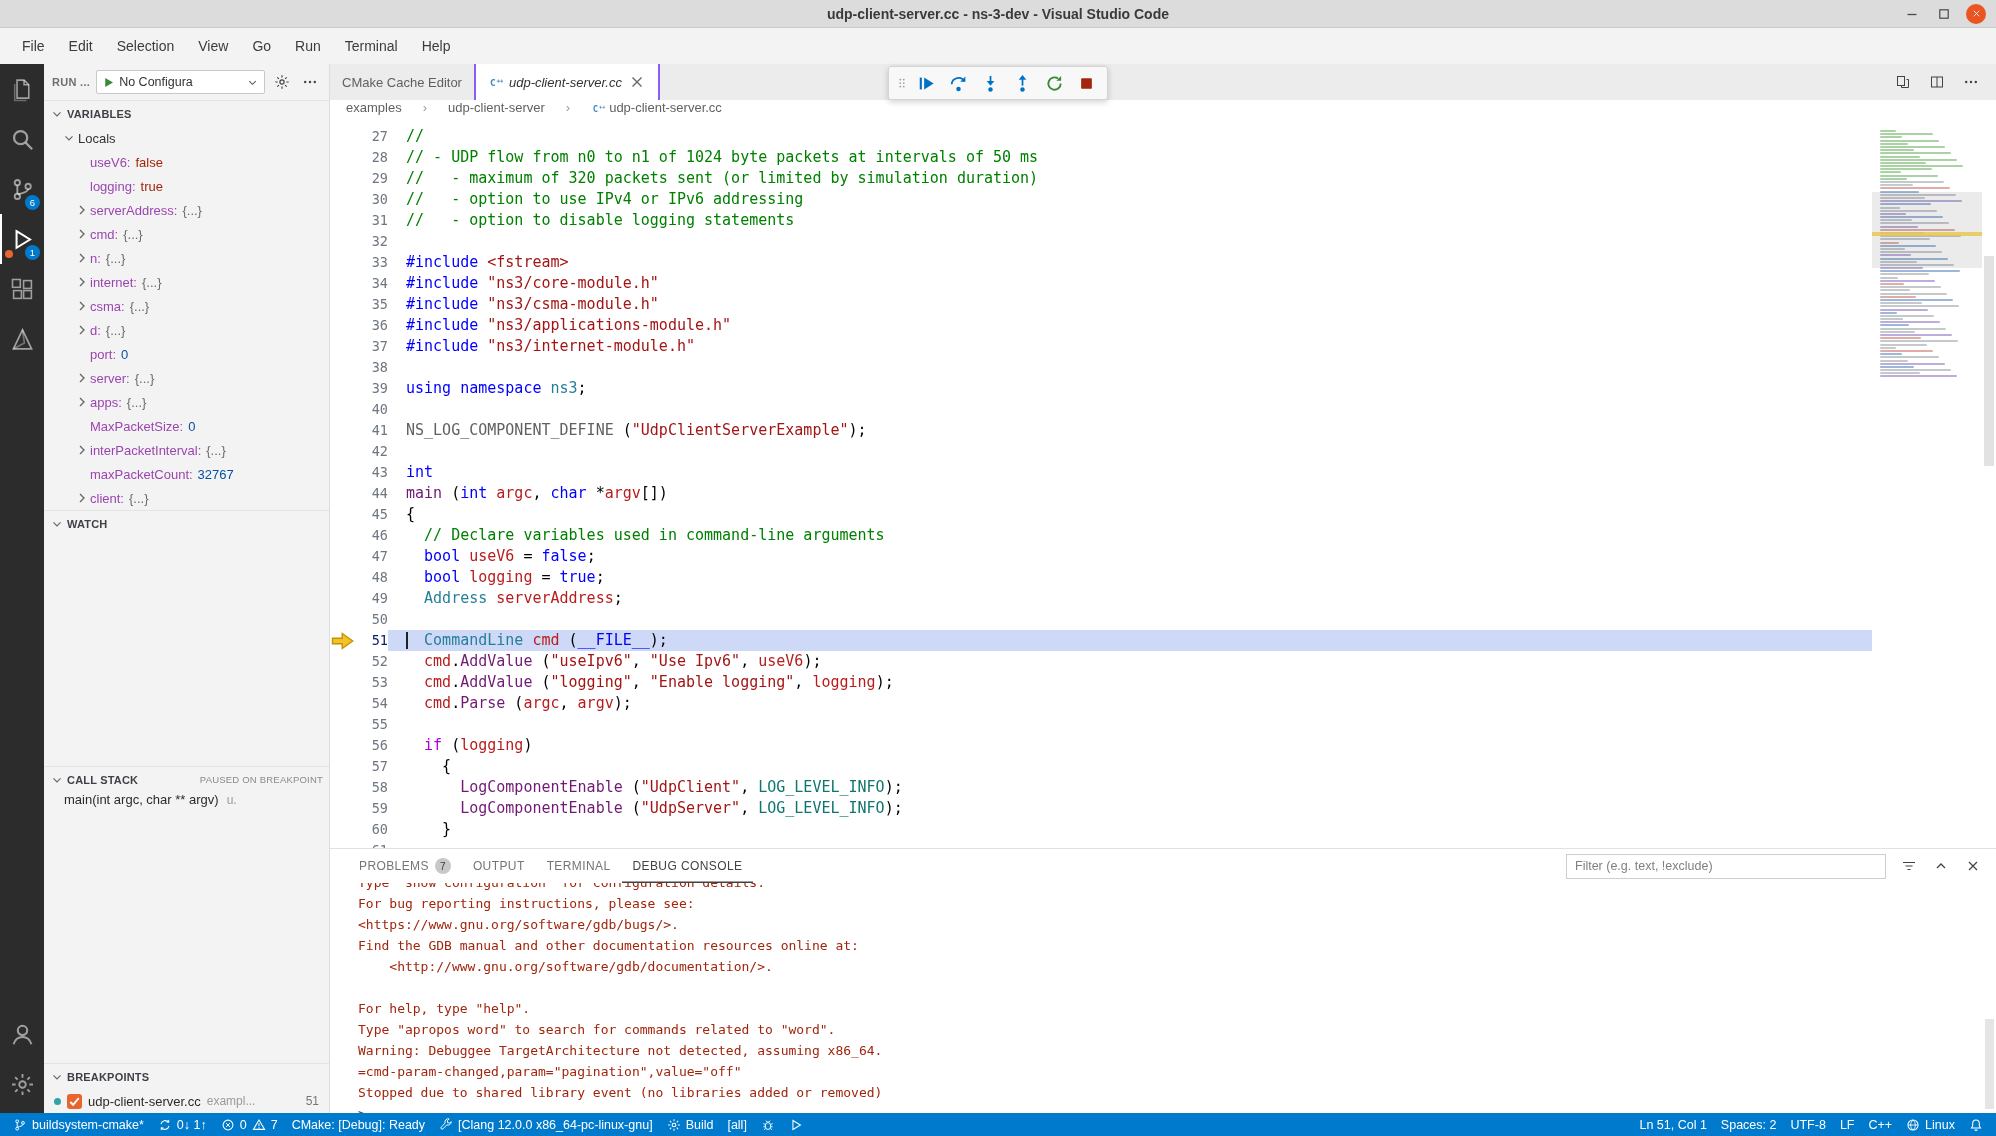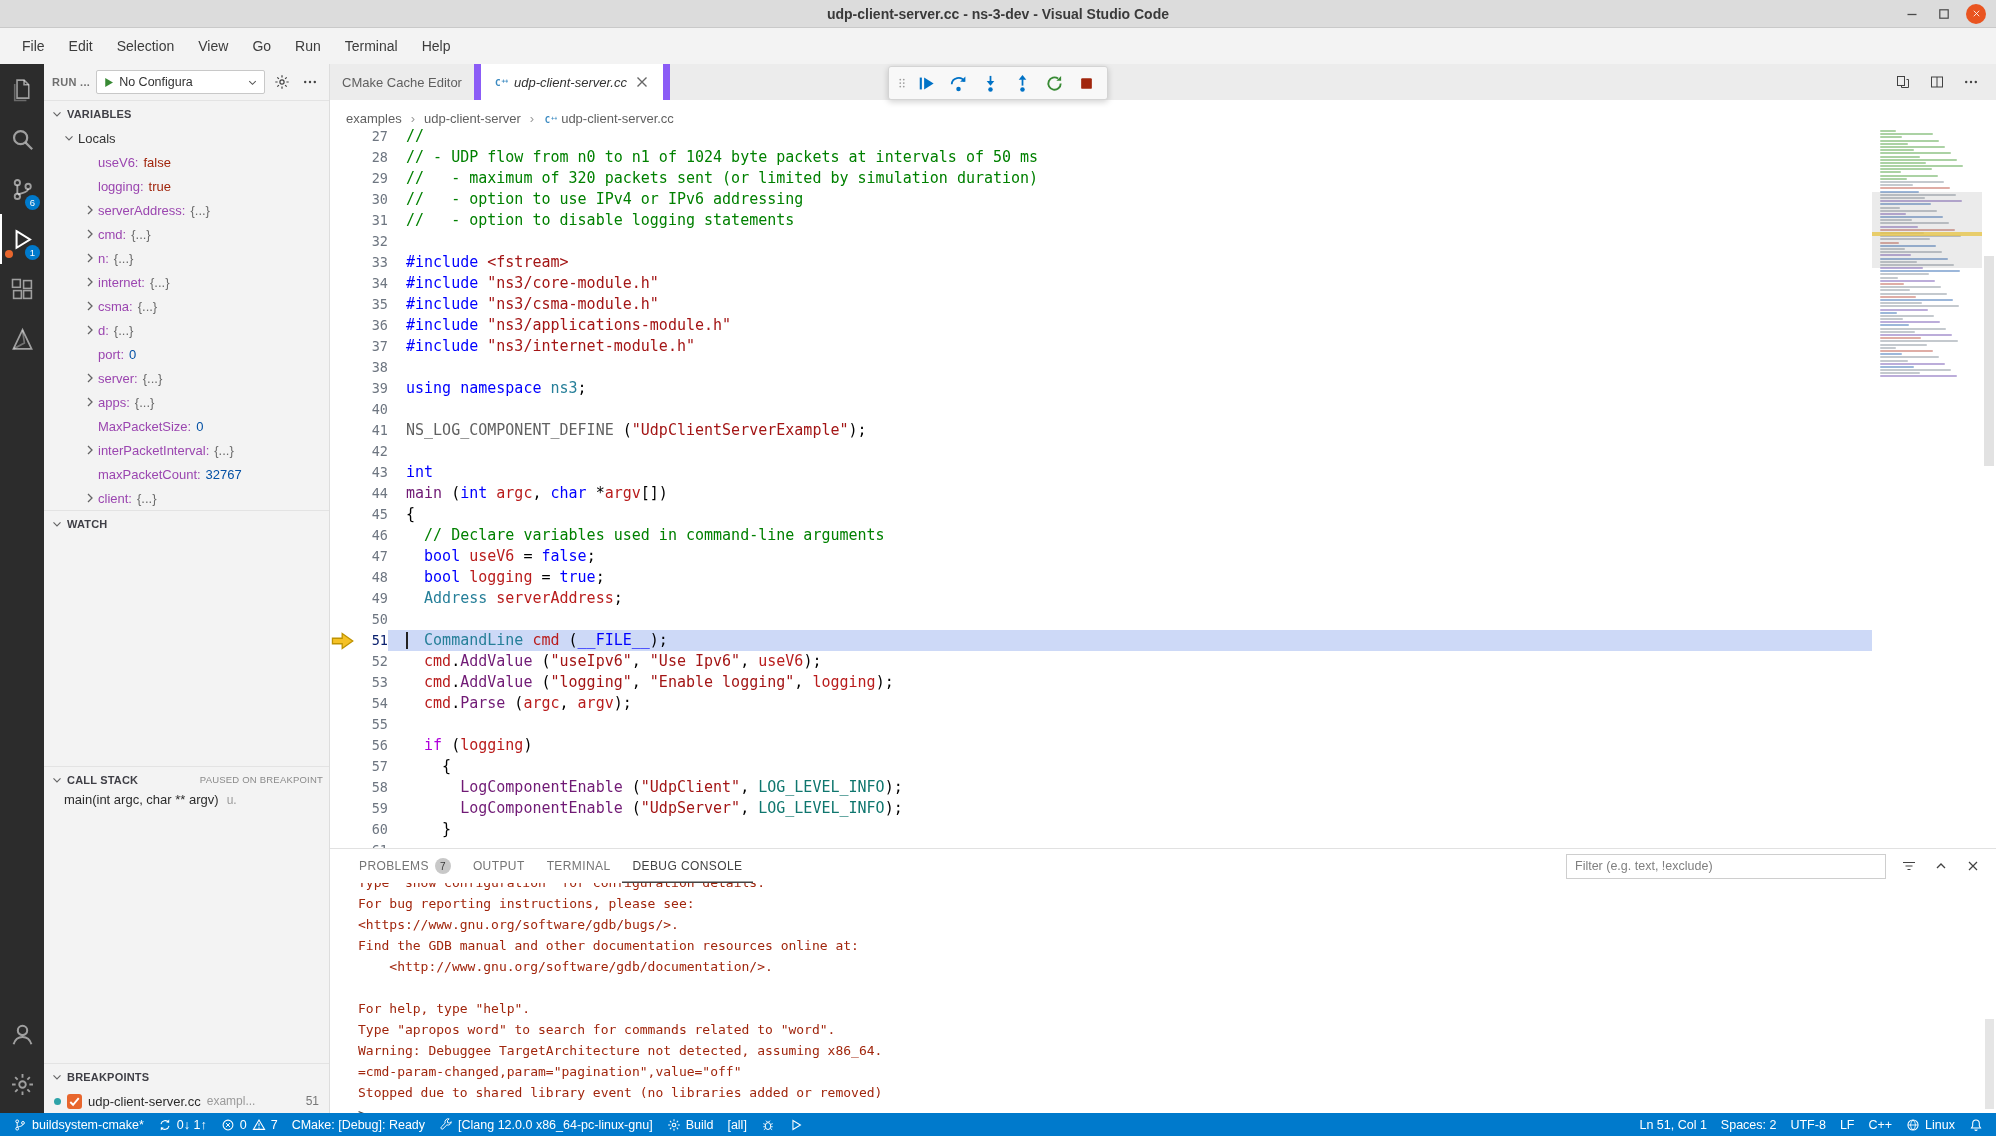--- a/index.html
+++ b/index.html
@@ -43,21 +43,21 @@
   .config-select .lbl{overflow:hidden;white-space:nowrap;flex:1}
   .config-select .ic{width:13px;height:13px;color:#555}
   .icon-btn{width:22px;height:22px;display:flex;align-items:center;justify-content:center;color:#424242}
   .section-header{height:26px;flex:none;display:flex;align-items:center;gap:3px;padding:0 6px;font-size:11px;
                   font-weight:bold;color:#3f3f46;border-top:1px solid #e3e3e3;letter-spacing:.2px}
   .section-header .ic{width:14px;height:14px;color:#646465}
   .sh-status{margin-left:auto;font-size:9.5px;color:#8a8a8a;font-weight:normal}
   .scope-row{height:24px;flex:none;display:flex;align-items:center;padding-left:18px;gap:2px;color:#333}
   .scope-row .ic{width:14px;height:14px;color:#646465}
   .vars-list{flex:none}
-  .var-row{height:24px;display:flex;align-items:center;padding-left:38px;white-space:nowrap;overflow:hidden}
+  .var-row{height:24px;display:flex;align-items:center;padding-left:30px;white-space:nowrap;overflow:hidden}
   .twistie{width:16px;height:16px;color:#646465;flex:none;display:inline-flex}
   .vname{color:var(--varname)}
   .vval{margin-left:5px}
   .vval.bool{color:var(--boolval)}
   .vval.num{color:#0451a5}
   .vval.obj{color:#6c6c6c}
   .sp-watch{flex:230 0 0}
   .sp-cs{flex:247 0 0}
   .cs-row{height:24px;flex:none;display:flex;align-items:baseline;padding:0 8px 0 20px;gap:8px}
   .cs-label{color:#2b2b2b;white-space:nowrap}
@@ -66,27 +66,27 @@
   .bp-dot{width:7px;height:7px;border-radius:50%;background:#2ea3a8;flex:none}
   .bp-check{width:15px;height:15px;border-radius:3px;background:var(--checkbox);display:flex;align-items:center;justify-content:center;flex:none}
   .bp-file{white-space:nowrap;color:#2b2b2b}
   .bp-path{color:#9a9a9a;font-size:12px;white-space:nowrap;overflow:hidden;flex:1}
   .bp-line{color:#777;font-size:12px}
 
   
   .editor-col{flex:1;display:flex;flex-direction:column;min-width:0;background:#fff}
   .tabsbar{height:36px;flex:none;background:#ececec;display:flex;align-items:stretch}
   .tabs{display:flex}
-  .tab{display:flex;align-items:center;gap:6px;padding:0 12px;font-size:13px;color:#5f5f5f;background:#ececec;border-right:7px solid #8b5cf6}
+  .tab{display:flex;align-items:center;gap:6px;padding:0 12px;font-size:13px;color:#5f5f5f;background:#ececec;border-right:2px solid #8b5cf6}
   .tab.active{background:#fff;color:#333}
   .tab .lbl.italic{font-style:italic}
   .tab-close{width:18px;height:18px;display:flex;align-items:center;justify-content:center;color:#666}
   .tab .ic.file{width:15px;height:15px}
   .tab-actions{margin-left:auto;display:flex;align-items:center;gap:12px;padding-right:14px;color:#424242}
-  .breadcrumbs{height:26px;flex:none;display:flex;align-items:flex-end;padding-left:16px;font-size:13px;color:#616161;gap:9px;background:#fff}
+  .breadcrumbs{height:26px;flex:none;display:flex;align-items:flex-start;padding-left:16px;font-size:13px;color:#616161;gap:21px;background:#fff}
   .bc-sep{color:#9a9a9a;font-size:13px}
   .bc-item{display:flex;align-items:center;gap:4px}
   .bc-item .ic{width:14px;height:14px}
 
   
   .code-wrap{position:relative;flex:1;overflow:hidden}
   .code-lines{position:absolute;left:0;top:0;right:124px}
   .cl{display:flex;height:21px;font-family:"DejaVu Sans Mono",monospace;font-size:15px;line-height:21px}
   .glyph{width:26px;flex:none;display:flex;align-items:center;justify-content:center}
   .lnum{width:32px;flex:none;text-align:right;color:#6e7681;font-size:13.5px}

